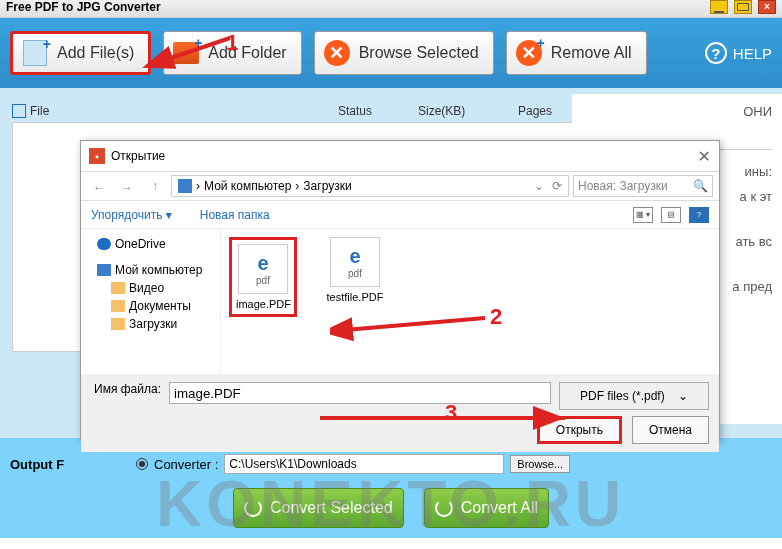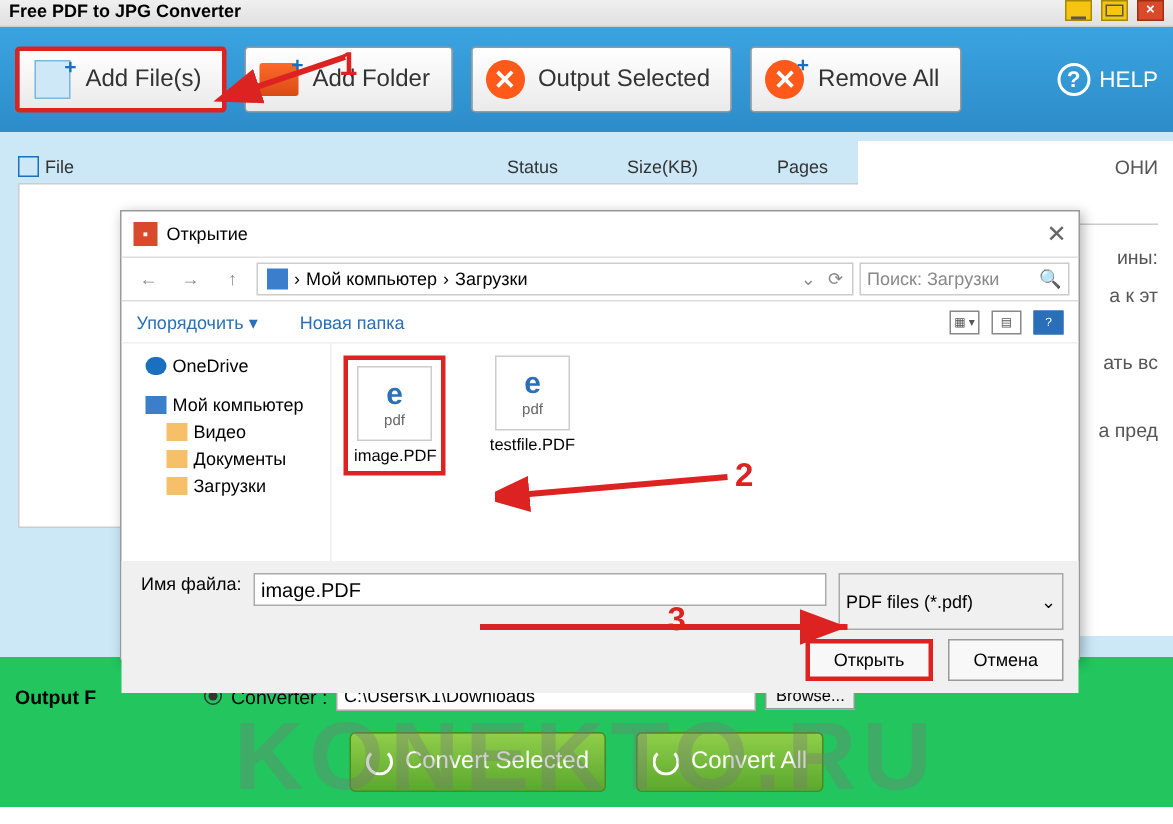--- a/index.html
+++ b/index.html
@@ -31,21 +31,21 @@
 .listhead .chk { width: 14px; height: 14px; border: 1px solid #1a6fc0; margin-right: 4px; }
 .listhead .col-file { width: 308px; }
 .listhead .col-status { width: 80px; }
 .listhead .col-size { width: 100px; }
 .listhead .col-pages { width: 60px; }
 .listbody { background: #fff; height: 230px; border: 1px solid #ccc; }
 
 .sidebar-right { position: absolute; right: 0; top: 6px; width: 210px; background: #fff; height: 330px; padding: 10px; font-size: 13px; color: #555; }
 .sidebar-right .line { height: 1px; background: #ccc; margin: 30px 0 14px; }
 
-.bottom { background: #22c55e; padding: 10px; }
+.bottom { background: #7dd3fc; padding: 10px; }
 .output-row { display: flex; align-items: center; gap: 6px; font-size: 13px; padding: 6px 0; }
 .output-label { font-weight: bold; width: 60px; }
 .radio { width: 12px; height: 12px; border: 1px solid #333; border-radius: 50%; display: inline-flex; align-items: center; justify-content: center; }
 .radio.checked::after { content: ''; width: 6px; height: 6px; background: #333; border-radius: 50%; }
 .path-input { border: 1px solid #aaa; padding: 2px 4px; font-size: 12px; width: 280px; height: 20px; }
 .browse-btn { border: 1px solid #999; background: #f0f0f0; font-size: 11px; padding: 2px 6px; }
 .convert-row { display: flex; justify-content: center; gap: 20px; margin-top: 8px; }
 .cbtn { background: linear-gradient(#8fce4a, #5ba82e); border: 1px solid #4a8a20; border-radius: 4px; color: #fff; font-size: 16px; padding: 10px 10px; display: flex; align-items: center; gap: 8px; }
 .cbtn .ref { width: 18px; height: 18px; border: 2px solid #fff; border-radius: 50%; border-top-color: transparent; }
 
@@ -73,21 +73,21 @@
 .dlg-files { flex: 1; padding: 8px; display: flex; gap: 24px; align-items: flex-start; }
 .file-item { text-align: center; font-size: 11px; width: 68px; }
 .file-item.sel { border: 3px solid #d22; padding: 4px; }
 .file-thumb { width: 50px; height: 50px; margin: 0 auto 4px; background: #fff; border: 1px solid #ccc; display: flex; flex-direction: column; align-items: center; justify-content: center; }
 .file-thumb .e { color: #2a6fb8; font-size: 20px; font-weight: bold; }
 .file-thumb .ext { font-size: 10px; color: #666; }
 .dlg-bottom { background: #f0f0f0; padding: 8px 10px; }
 .dlg-row { display: flex; align-items: flex-start; gap: 8px; font-size: 12px; margin-bottom: 6px; }
 .dlg-row .lbl { width: 70px; text-align: right; }
 .fname { flex: 1; border: 1px solid #aaa; height: 22px; padding: 0 4px; }
-.ftype { width: 150px; border: 1px solid #aaa; height: 38px; padding: 0 4px; display: flex; align-items: center; justify-content: space-between; }
+.ftype { width: 150px; border: 1px solid #aaa; height: 28px; padding: 0 20px; display: flex; align-items: center; justify-content: space-between; }
 .dlg-actions { display: flex; justify-content: flex-end; gap: 10px; }
 .dbtn { border: 1px solid #999; background: #f8f8f8; padding: 4px 16px; font-size: 12px; }
 .dbtn.primary { border: 3px solid #d22; }
 
 
 .anno { position: absolute; color: #d22; font-size: 22px; font-weight: bold; z-index: 20; pointer-events: none; }
 .arrow { position: absolute; z-index: 19; pointer-events: none; }
 .watermark { position: absolute; bottom: 8px; left: 140px; font-size: 64px; color: rgba(120,120,120,.35); font-weight: 700; letter-spacing: 4px; z-index: 5; font-family: Arial; margin-left: 16px; }
 </style>
 </head>
@@ -112,21 +112,21 @@
   <div class="tbtn">
     <div class="icon">
         <div class="icon-folder"></div>
       </div>
     <span>Add Folder</span>
   </div>
   <div class="tbtn">
     <div class="icon">
         <div class="icon-x">✕</div>
       </div>
-    <span>Output Selected</span>
+    <span>Browse Selected</span>
   </div>
   <div class="tbtn">
     <div class="icon">
         <div class="icon-x plus">✕</div>
       </div>
     <span>Remove All</span>
   </div>
   <div class="help">
     <div class="help-icon">?</div>
     <span>HELP</span>
@@ -186,21 +186,21 @@
     <div class="breadcrumb">
       <div class="bc-ico"></div>
       <span>›</span>
       <span>Мой компьютер</span>
       <span>›</span>
       <span>Загрузки</span>
       <span style="margin-left:auto;color:#888">⌄</span>
       <span style="color:#888;margin-left:4px">⟳</span>
     </div>
     <div class="search-box">
-      <span>Поиск: Загрузки</span>
+      <span>Новая: Загрузки</span>
       <span>🔍</span>
     </div>
   </div>
   <div class="dlg-tools">
     <span><span>Упорядочить</span> ▾</span>
     <span>Новая папка</span>
     <div class="right">
       <div class="view-icon">▦ ▾</div>
       <div class="view-icon">▤</div>
       <div class="view-icon" style="background:#2a6fb8;color:#fff;border-color:#2a6fb8">?</div>

